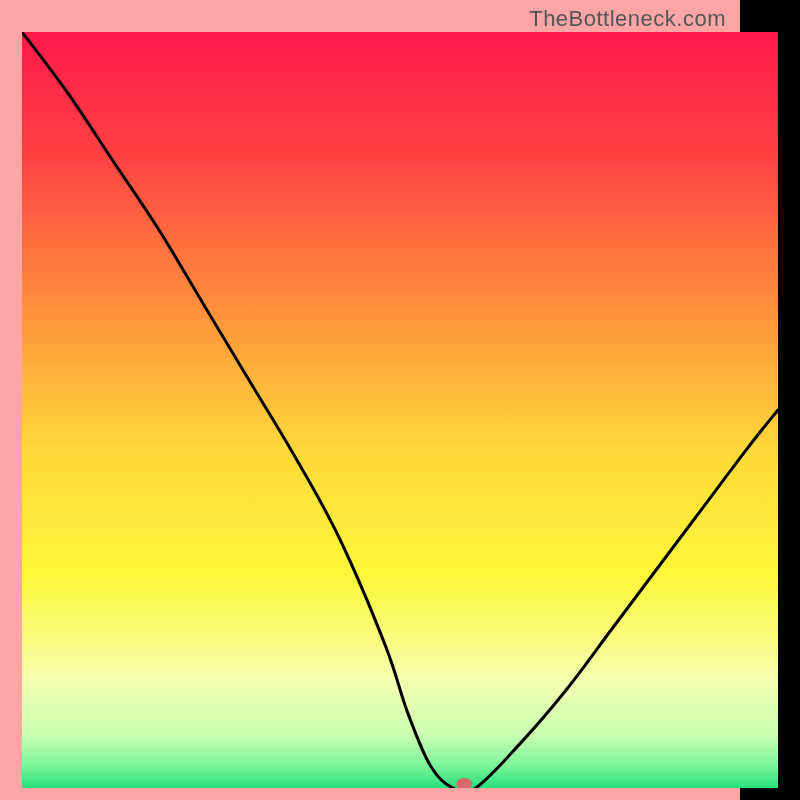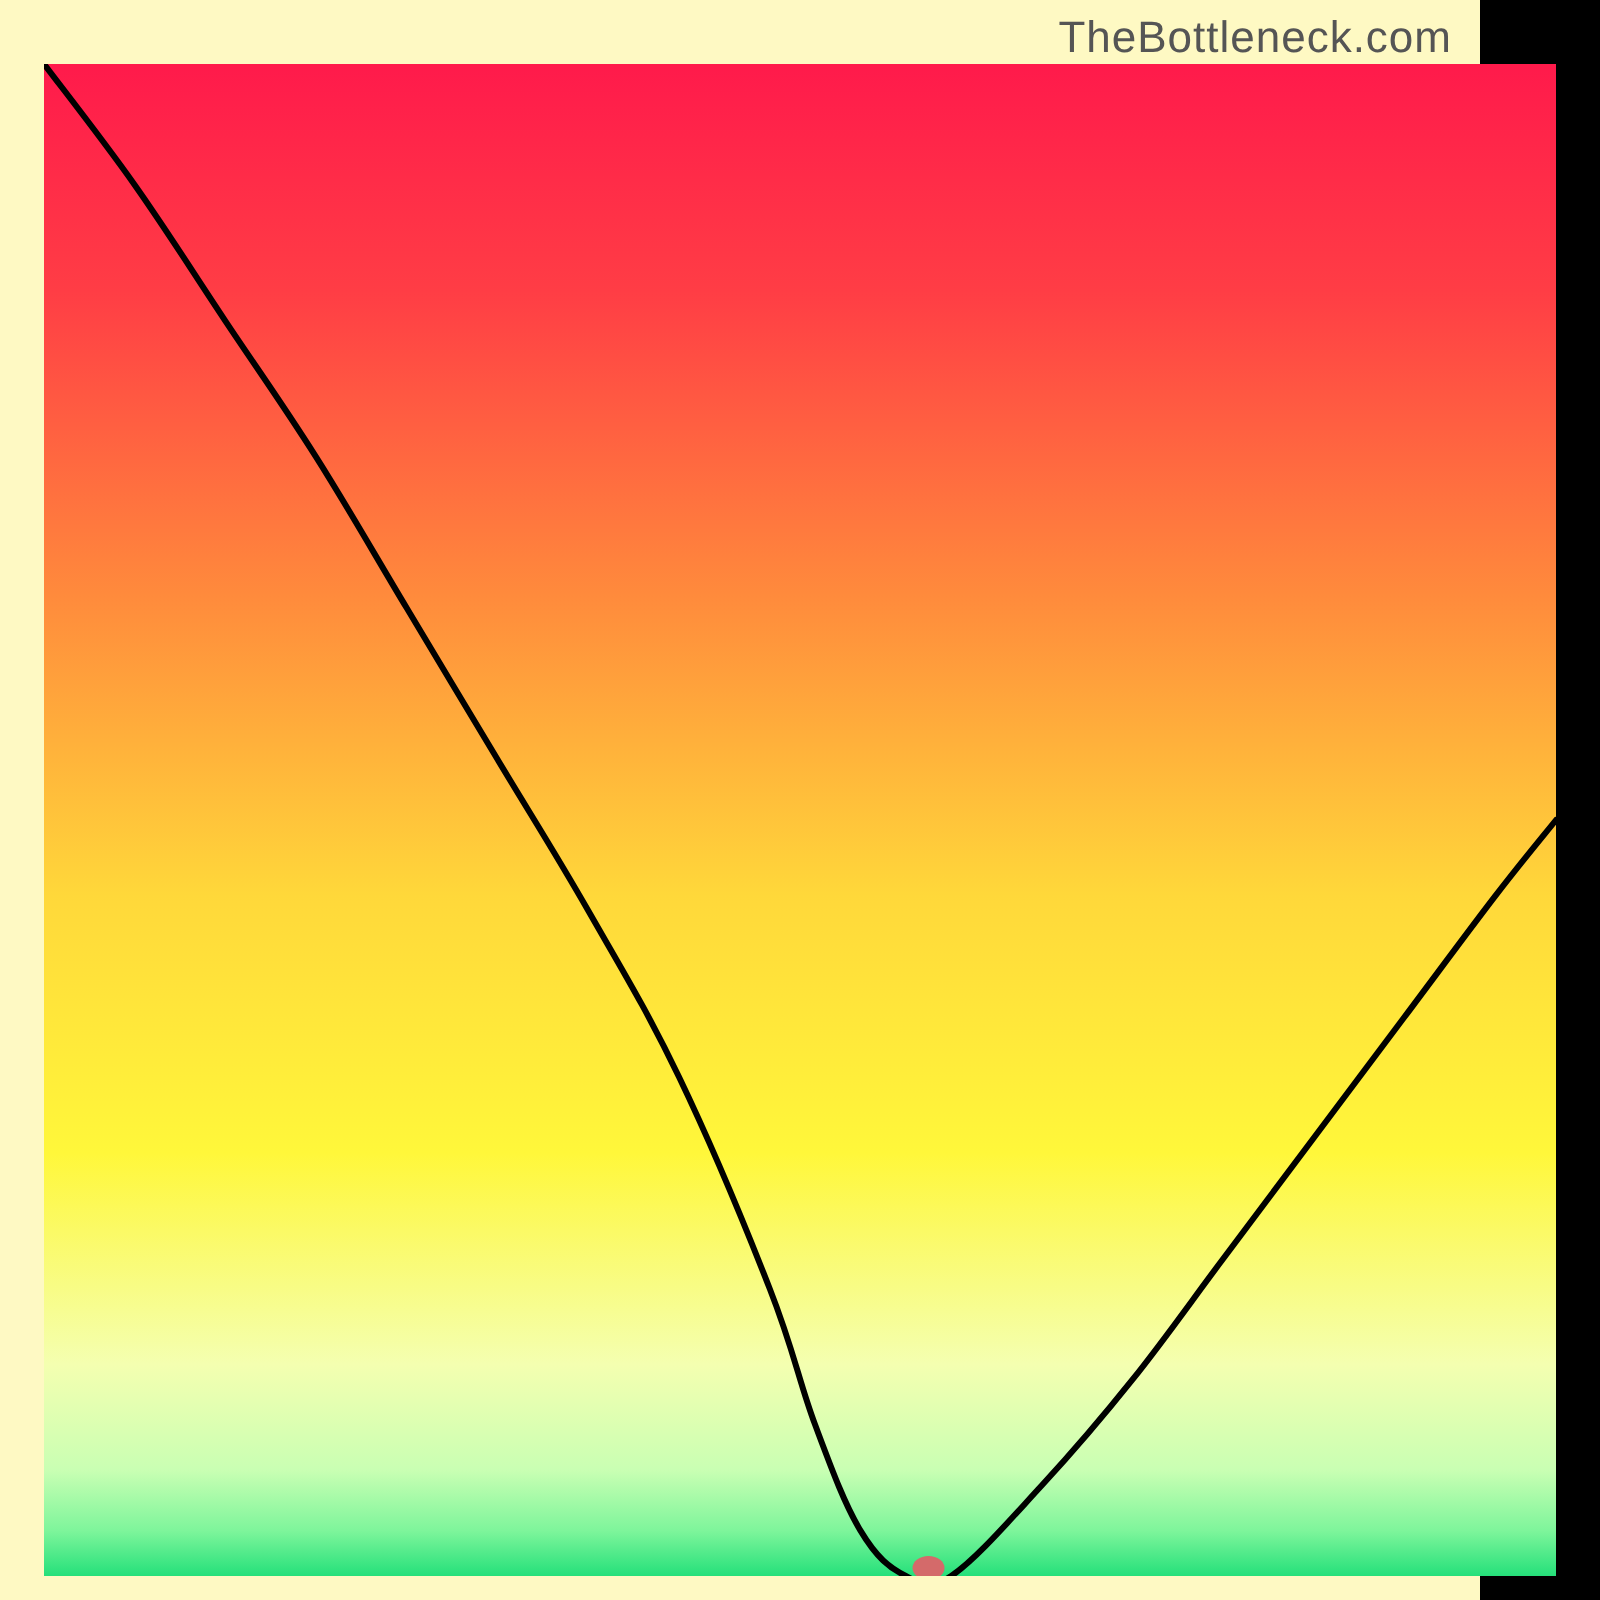--- a/index.html
+++ b/index.html
@@ -8,21 +8,21 @@
     width: 800px;
     height: 800px;
     background: #000;
     font-family: Arial, Helvetica, sans-serif;
     overflow: hidden;
   }
   .frame {
     position: relative;
     width: 740px;
     height: 800px;
-    background: #fef9c3;
+    background: #fca5a5;
   }
   .watermark {
     position: absolute;
     top: 6px;
     right: 14px;
     color: #555;
     font-size: 22px;
     font-weight: 500;
     letter-spacing: 0.5px;
     user-select: none;

